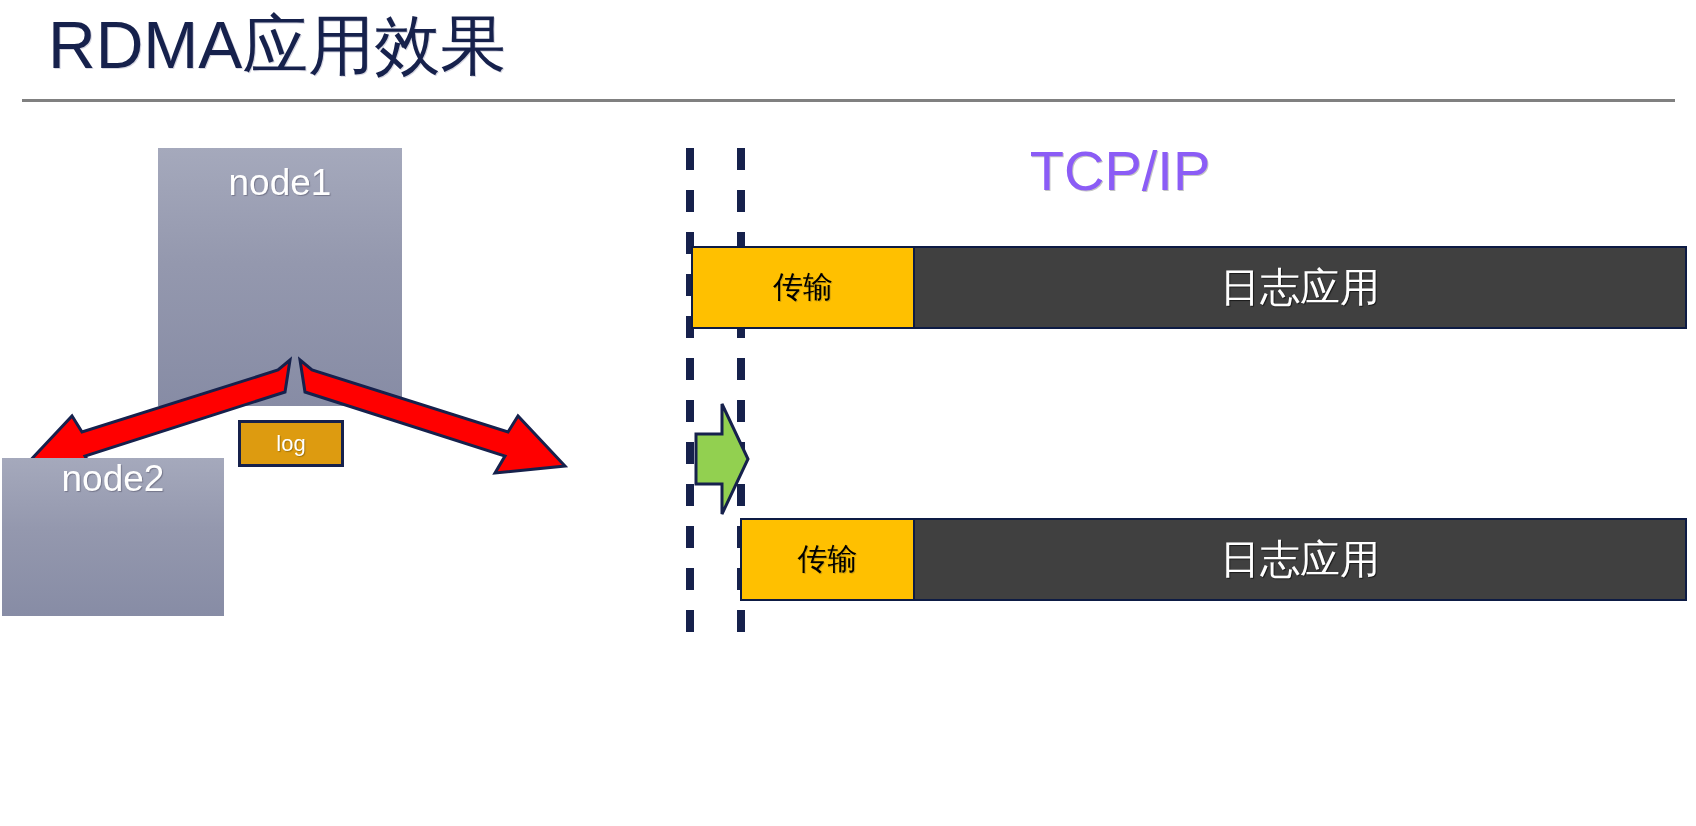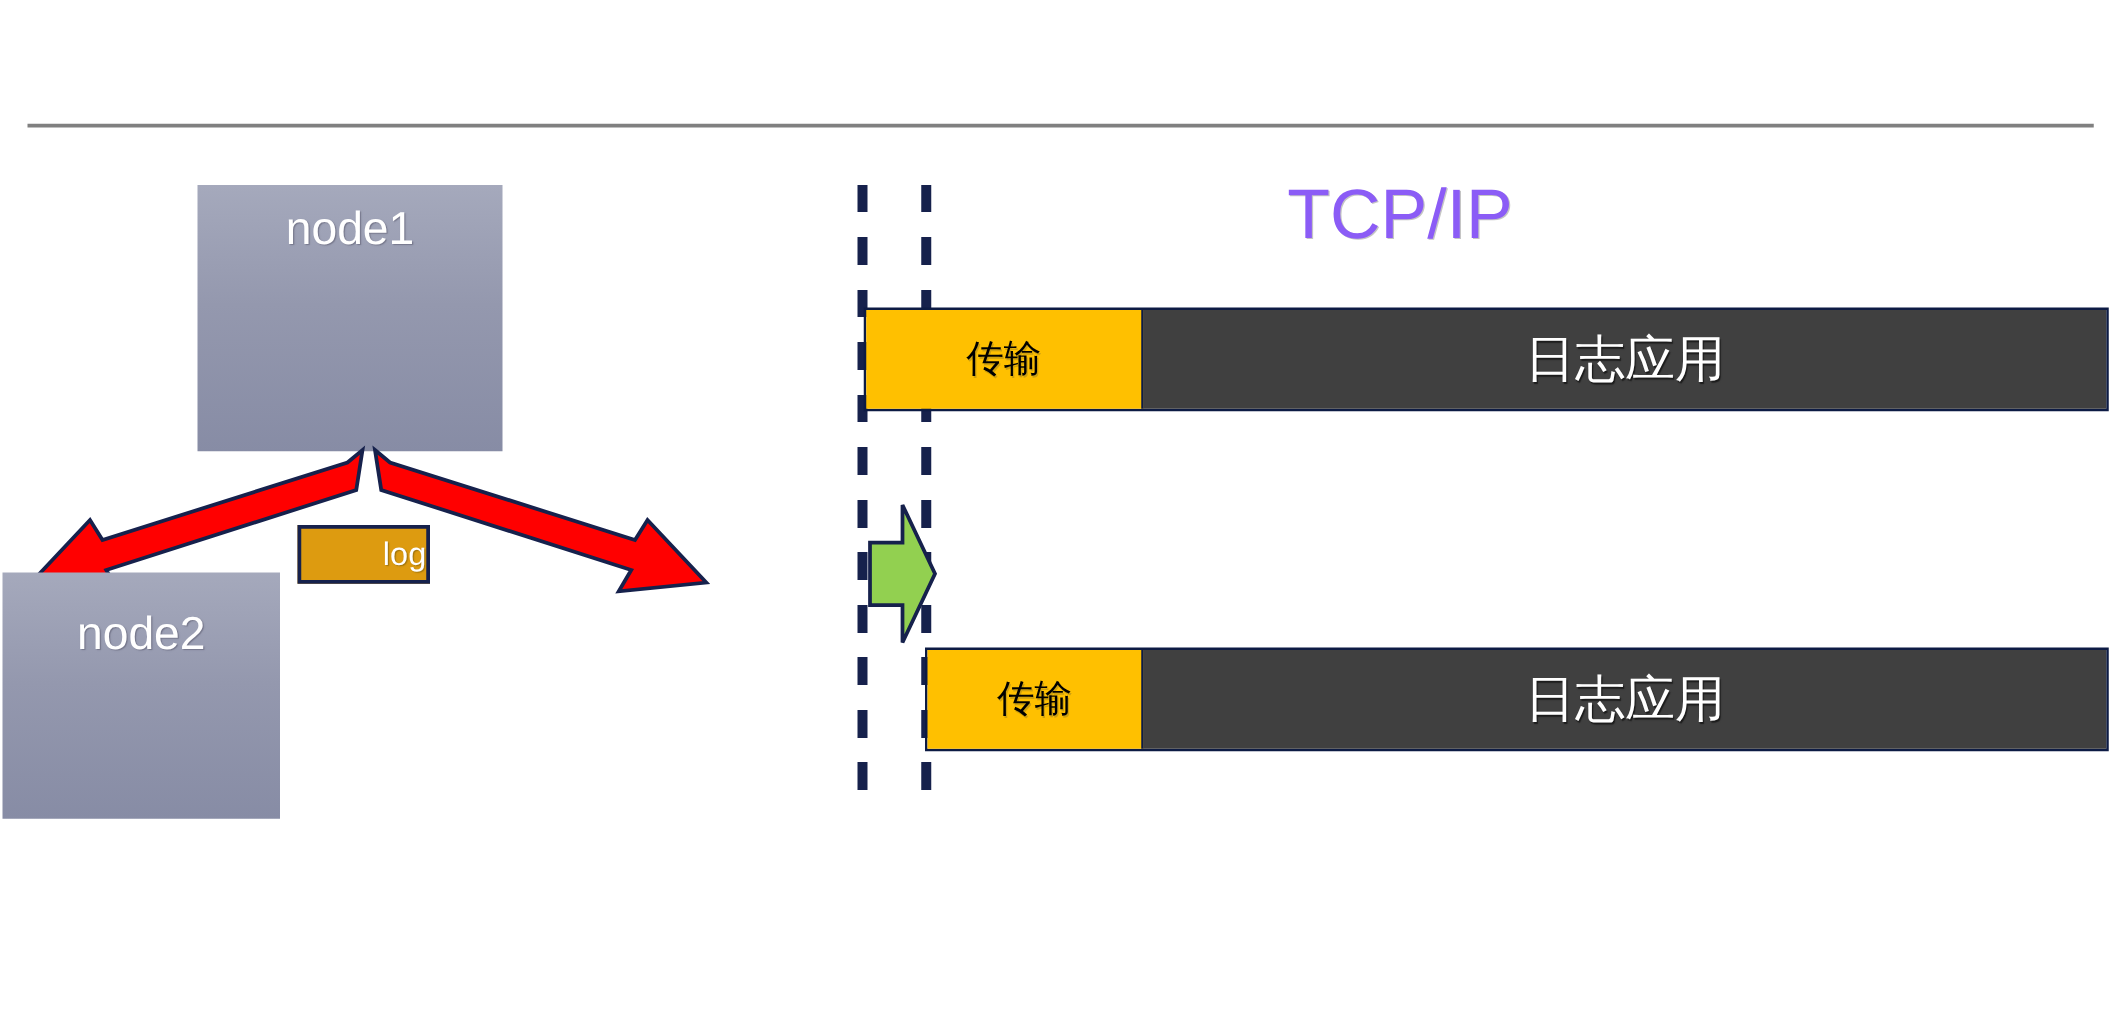--- a/index.html
+++ b/index.html
@@ -46,52 +46,52 @@
     background: linear-gradient(to bottom, #a5a9bc 0%, #9498ae 45%, #878ca5 100%);
     color: #ffffff;
     font-size: 37px;
     text-align: center;
     text-shadow: 1px 1px 1px rgba(90,90,110,0.6);
   }
   #node1 {
     left: 158px;
     top: 148px;
     width: 244px;
-    height: 213px;
+    height: 258px;
     padding-top: 14px;
     box-sizing: border-box;
   }
   #node2 {
     left: 2px;
     top: 458px;
     width: 222px;
-    height: 197px;
-    padding-top: 28px;
+    height: 158px;
+    padding-top: 0;
     box-sizing: border-box;
   }
   #node3 {
     left: 338px;
     top: 458px;
     width: 230px;
     height: 185px;
     padding-top: 12px;
     box-sizing: border-box;
   }
   #log-box {
     position: absolute;
     left: 238px;
     top: 420px;
     width: 106px;
     height: 47px;
     background: #dd9b10;
     border: 3px solid #16214c;
     box-sizing: border-box;
     color: #ffffff;
-    font-size: 26px;
-    text-align: right;
+    font-size: 22px;
+    text-align: center;
     line-height: 41px;
     text-shadow: 1px 1px 1px rgba(120,90,10,0.6);
   }
   #arrows-svg {
     position: absolute;
     left: 0px;
     top: 340px;
     width: 620px;
     height: 140px;
   }
@@ -176,20 +176,21 @@
     line-height: 48px;
     color: #000000;
     text-shadow: 1px 1px 0 rgba(170,170,170,0.5);
   }
 </style>
 </head>
 <body>
 
 <div id="slide">
 
+  <div id="slide-title">RDMA应用效果</div>
   <div id="title-rule"></div>
 
   <div class="node-box" id="node1">
     <span>node1</span>
   </div>
 
   <svg id="arrows-svg" viewBox="0 0 620 140">
 
     <polygon points="290,20 285,52 85,116 95,133 25,126 72,76 82,92 278,30" fill="#ff0000" stroke="#16214c" stroke-width="3" stroke-linejoin="miter"></polygon>
 

